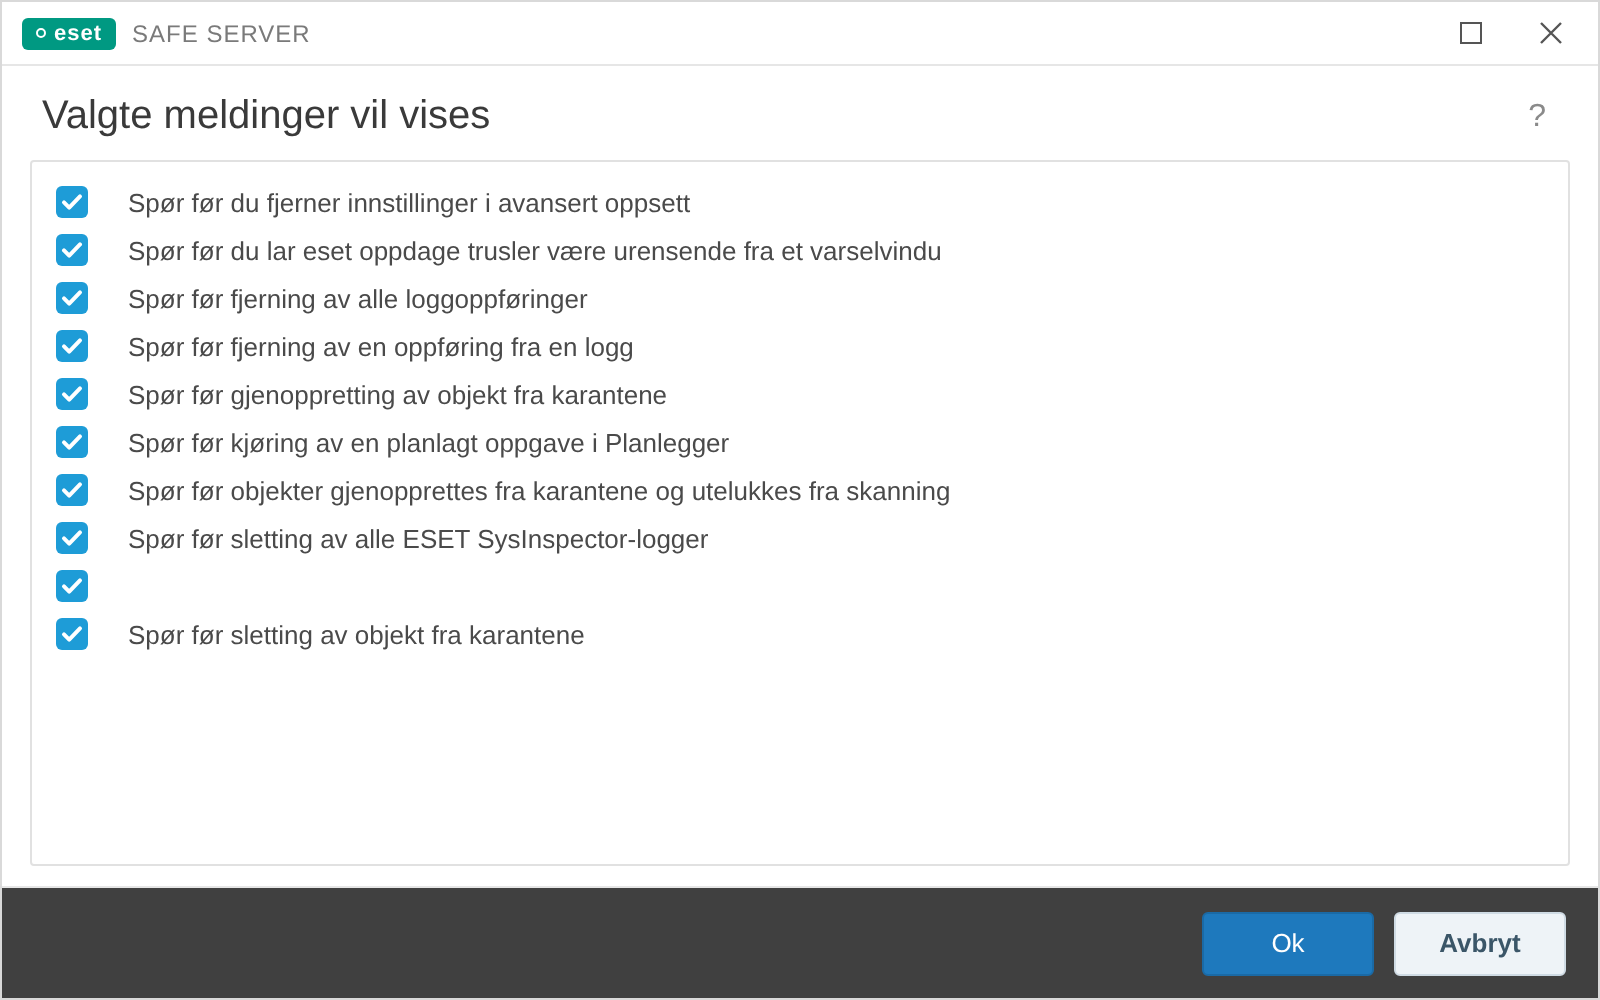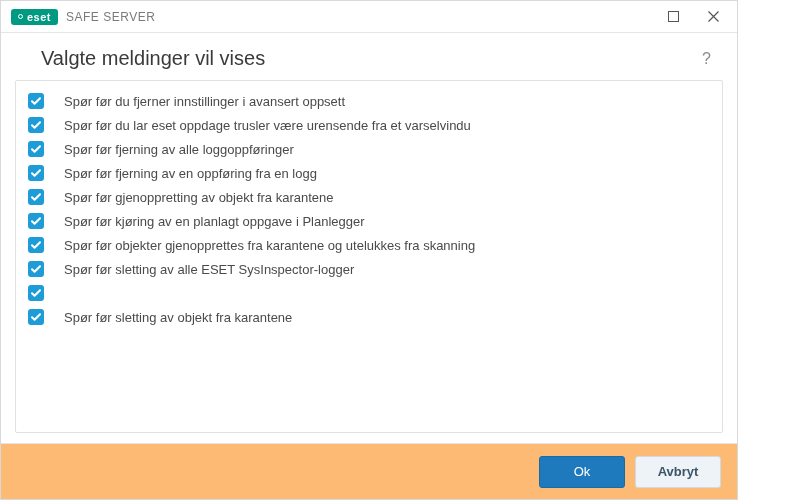--- a/index.html
+++ b/index.html
@@ -1,42 +1,42 @@
 <!DOCTYPE html>
 <html><head>
 <meta charset="utf-8">
 <style>
   * { box-sizing: border-box; margin: 0; padding: 0; }
   html, body { width: 800px; height: 500px; overflow: hidden; font-family: "Segoe UI", Arial, sans-serif; background: #fff; }
-  .window { width: 738px; height: 500px; display: flex; flex-direction: column; border: 1px solid #d9d9d9; }
+  .window { width: 800px; height: 500px; display: flex; flex-direction: column; border: 1px solid #d9d9d9; }
 
   .titlebar { height: 32px; display: flex; align-items: center; padding: 0 4px 0 10px; border-bottom: 1px solid #e6e6e6; }
   .brand-badge { background: #009982; color: #fff; font-weight: 700; font-size: 11px; letter-spacing: 0.5px; border-radius: 3px; padding: 2px 7px; display: inline-flex; align-items: center; }
   .brand-badge .dot { width: 5px; height: 5px; border: 1.5px solid #fff; border-radius: 50%; margin-right: 4px; }
   .product { margin-left: 8px; font-size: 12px; letter-spacing: 0.5px; color: #7a7a7a; }
   .titlebar-spacer { flex: 1; }
   .win-btn { width: 40px; height: 32px; display: flex; align-items: center; justify-content: center; color: #555; }
   .win-btn svg { width: 11px; height: 11px; }
 
-  .header { display: flex; align-items: center; padding: 14px 20px 10px 20px; margin-left: 20px; }
+  .header { display: flex; align-items: center; padding: 14px 20px 10px 20px; }
   .header h1 { font-size: 20px; font-weight: 400; color: #3a3a3a; flex: 1; }
   .help { color: #8a8a8a; font-size: 16px; cursor: pointer; padding: 2px 6px; }
 
   .list-wrap { flex: 1; margin: 0 14px 10px 14px; border: 1px solid #e1e1e1; border-radius: 2px; overflow: hidden; display: flex; }
   .list { flex: 1; overflow-y: auto; padding: 8px 6px; }
   .row { display: flex; align-items: center; padding: 4px 6px; }
   .cb { position: relative; width: 16px; height: 16px; border-radius: 3px; background: #1e9cd7; flex: 0 0 16px; display: flex; align-items: center; justify-content: center; }
   .cb svg { width: 12px; height: 12px; }
   .row-label { margin-left: 20px; font-size: 13px; color: #4a4a4a; }
 
   .list::-webkit-scrollbar { width: 10px; }
   .list::-webkit-scrollbar-track { background: #f3f3f3; }
   .list::-webkit-scrollbar-thumb { background: #c7c7c7; border-radius: 5px; }
 
-  .footer { height: 56px; display: flex; align-items: center; justify-content: flex-end; gap: 10px; padding: 0 16px; background: #fdba74; border-top: 1px solid #e6e6e6; }
+  .footer { height: 56px; display: flex; align-items: center; justify-content: flex-end; gap: 10px; padding: 0 16px; background: #404040; border-top: 1px solid #e6e6e6; }
   .btn { min-width: 86px; height: 32px; border-radius: 3px; font-size: 13px; display: flex; align-items: center; justify-content: center; cursor: pointer; }
   .btn-primary { background: #1e79bd; color: #fff; border: 1px solid #1a6aa6; }
   .btn-secondary { background: #eef3f7; color: #3b5668; border: 1px solid #cfdbe4; font-weight: bold; }
 </style>
 </head>
 <body>
 
 <div class="window">
 
   <div class="titlebar">

